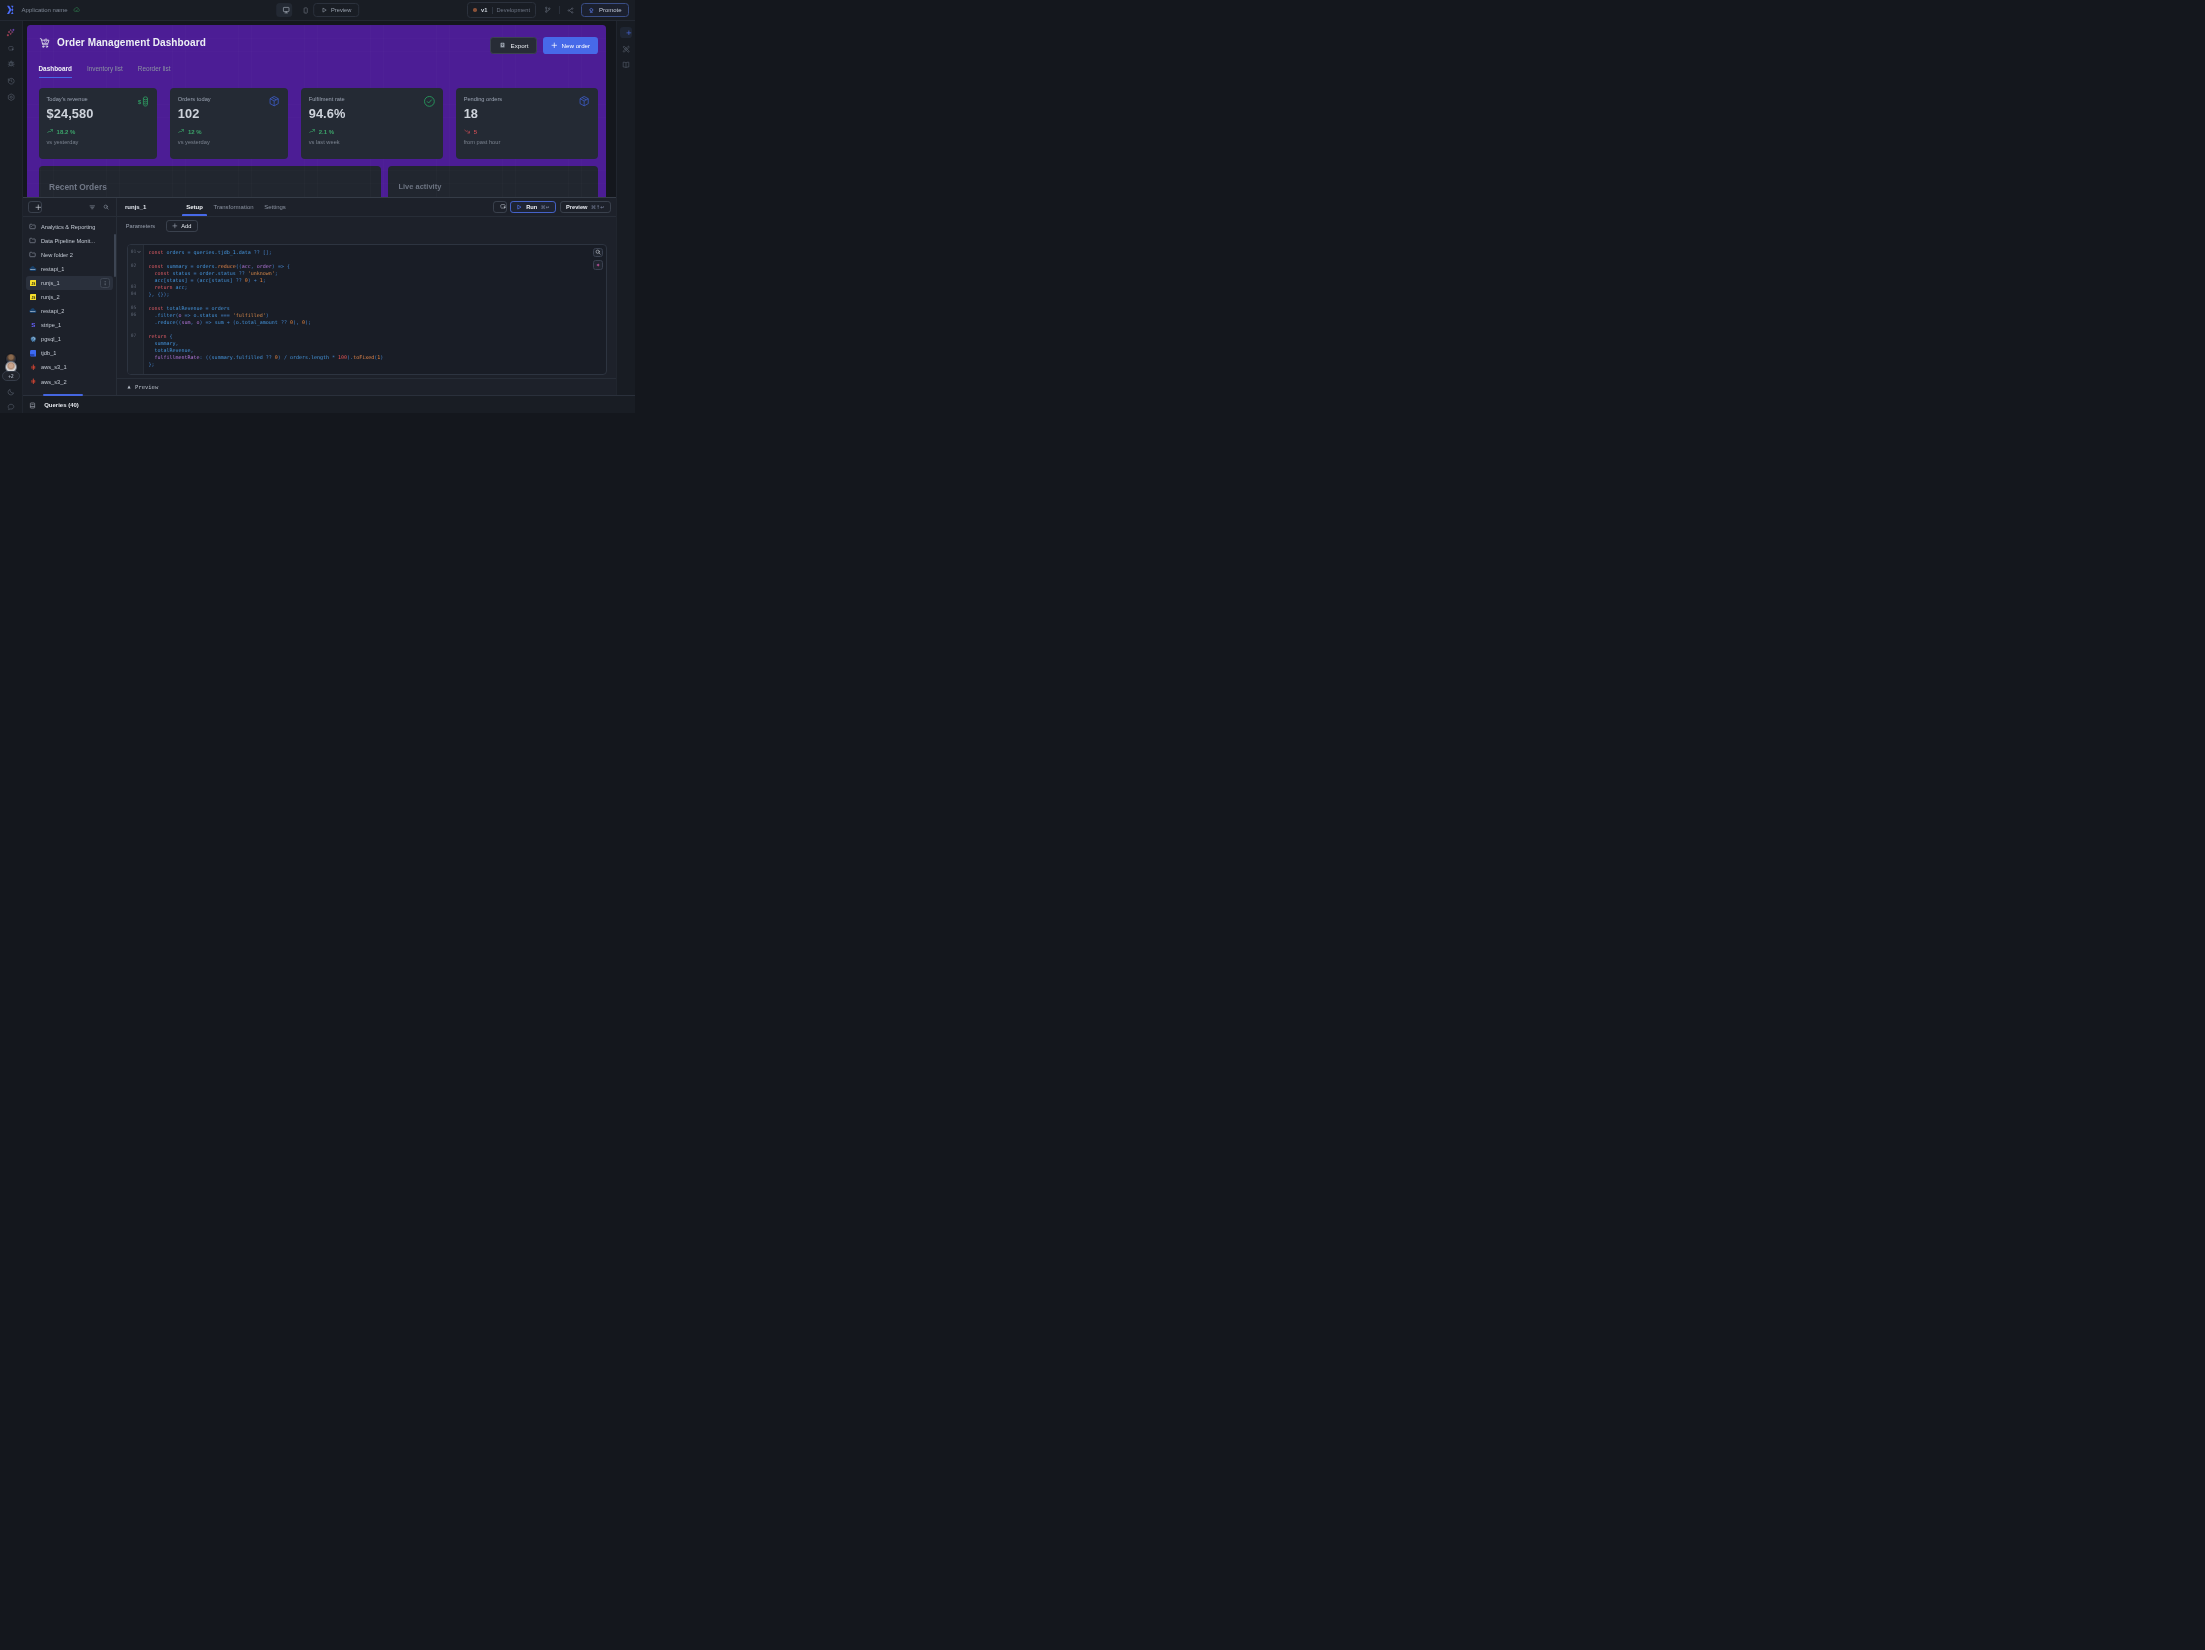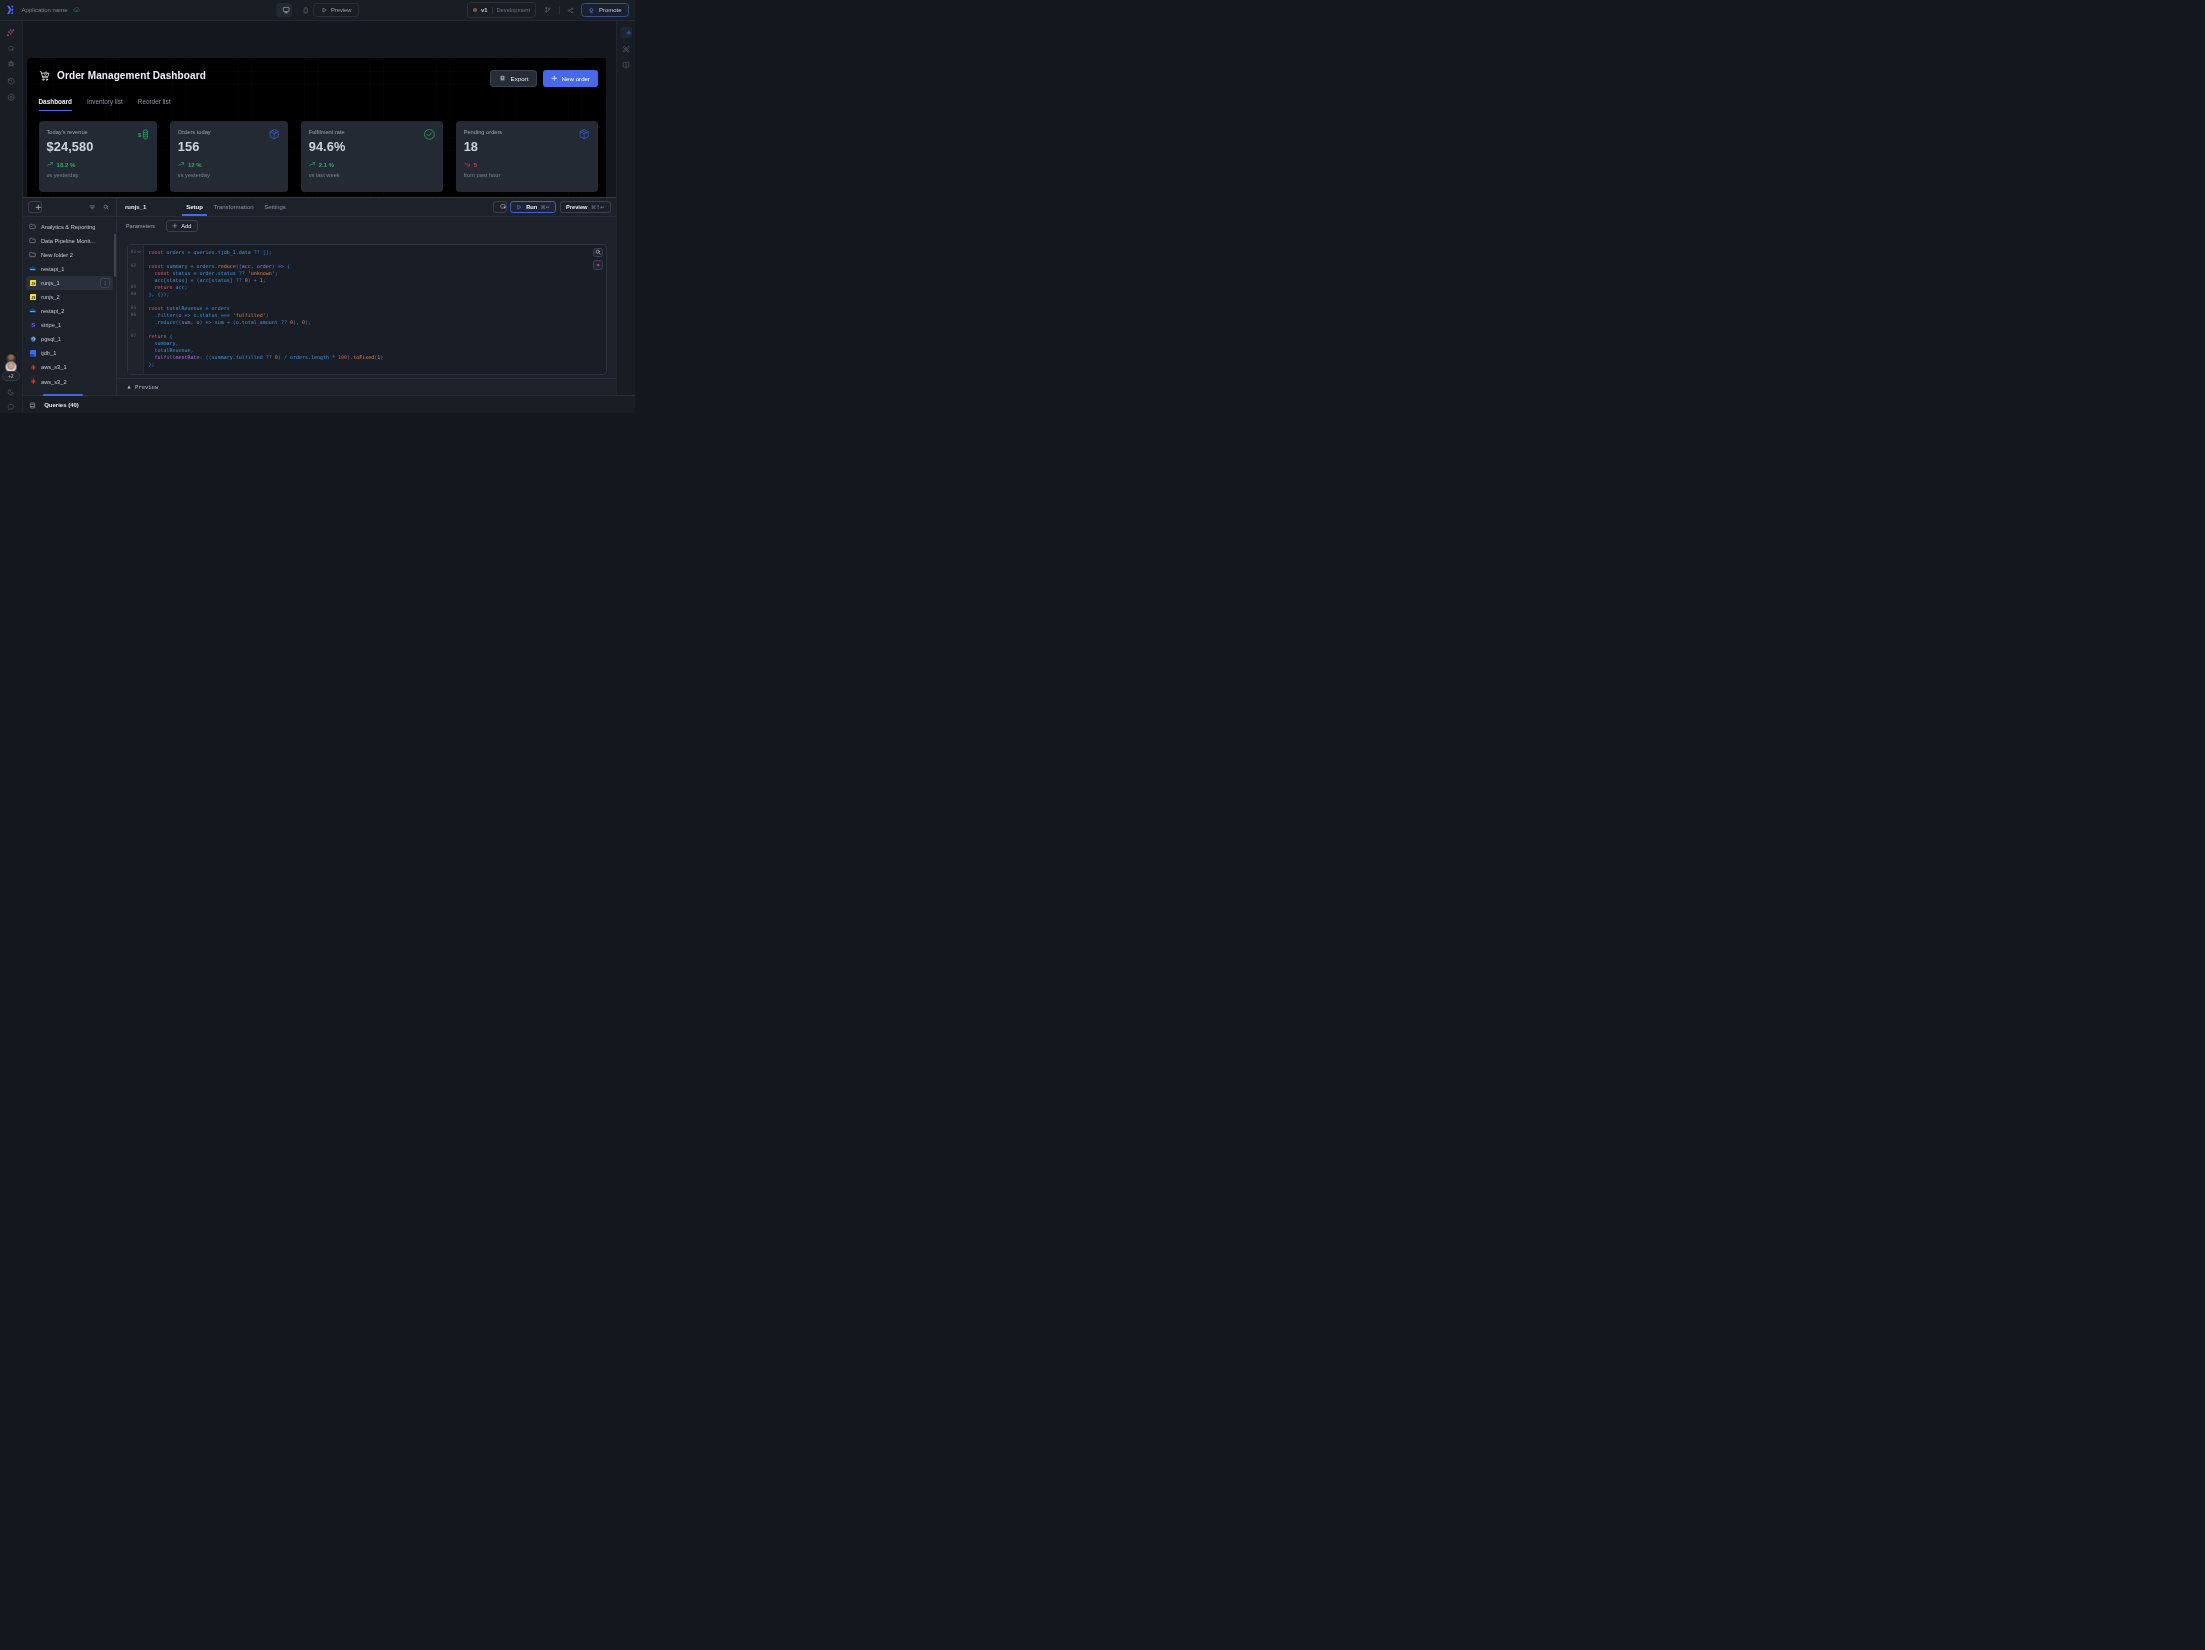--- a/index.html
+++ b/index.html
@@ -40,21 +40,21 @@
   .avatar-2{margin-top:-4px;background:radial-gradient(circle at 50% 38%,#c9a48c 0 24%,#b08b74 36%,#d8dadc 60%,#c4c9cf 100%);border-color:#6e7480;}
   .more-pill{margin-top:-2.2px;width:15.4px;height:8.4px;border-radius:4.9px;background:#20242c;border:0.7px solid #363d49;color:#9aa2af;font-size:4.6px;font-weight:bold;display:grid;place-items:center;}
   .rail-bottom .rail-btn{margin-top:6.6px;}
 
   .main{flex:1;display:flex;flex-direction:column;min-width:0;}
   .workzone{flex:1;display:flex;min-height:0;}
   .center{flex:1;display:flex;flex-direction:column;min-width:0;}
 
   
   .canvas{height:176px;position:relative;overflow:hidden;background:#14171d;flex:none;}
-  .dash-panel{position:absolute;left:4px;top:4px;right:10px;height:190px;background:#000000;border-radius:3.5px;margin-top:33px;}
+  .dash-panel{position:absolute;left:4px;top:4px;right:10px;height:190px;background:#4c1d95;border-radius:3.5px;}
   .dash-panel::before{content:"";position:absolute;inset:0;border-radius:3.5px;pointer-events:none;
     background-image:
       repeating-linear-gradient(to right, rgba(255,255,255,0.016) 0 0.4px, transparent 0.4px 13.2px),
       repeating-linear-gradient(to bottom, rgba(255,255,255,0.011) 0 0.4px, transparent 0.4px 13.2px);}
   .dp-header{display:flex;align-items:flex-start;padding:11.5px 8.8px 0 11.5px;position:relative;}
   .dp-title-group{display:flex;align-items:center;gap:6.6px;}
   .dp-title{font-size:10px;font-weight:bold;color:#edf0f4;margin:0;letter-spacing:0.1px;}
   .dp-actions{margin-left:auto;display:flex;gap:5.7px;}
   .export-btn{height:17px;padding:0 8px;border-radius:3.1px;background:#272c36;border:0.4px solid #3b4250;display:flex;align-items:center;gap:4.4px;color:#e6eaef;font-size:6.2px;}
   .neworder-btn{height:17px;padding:0 7.5px;border-radius:3.1px;background:#4769e8;border:none;display:flex;align-items:center;gap:4.4px;color:#fff;font-size:6.2px;}
@@ -369,21 +369,21 @@
                   <div class="stat-sub">vs yesterday</div>
                 </div>
                 <div class="stat-card">
                   <div class="stat-label">Orders today</div>
                   <span class="stat-icon">
                     <svg viewBox="0 0 30 30" width="12.3" height="12.3" fill="none" stroke="#3f62d9" stroke-width="1.7" stroke-linejoin="round">
                       <path d="M15 3.5 25 9v12L15 26.5 5 21V9z"></path>
                       <path d="M5 9l10 5.5L25 9M15 14.5v12M10 6.2l10 5.5"></path>
                     </svg>
                   </span>
-                  <div class="stat-value">156</div>
+                  <div class="stat-value">102</div>
                   <div class="stat-delta up">
                     <span class="trend-ic">
                       <svg viewBox="0 0 16 16" width="6.6" height="6.6" fill="none" stroke="currentColor" stroke-width="1.6" stroke-linecap="round" stroke-linejoin="round">
                         <path d="M1.5 11.5 5.5 7.3l2.3 2.3 5.2-5.6"></path>
                         <path d="M9 3.7h4.5v4.4"></path>
                       </svg>
                     </span>
                     <span>12 %</span>
                   </div>
                   <div class="stat-sub">vs yesterday</div>

